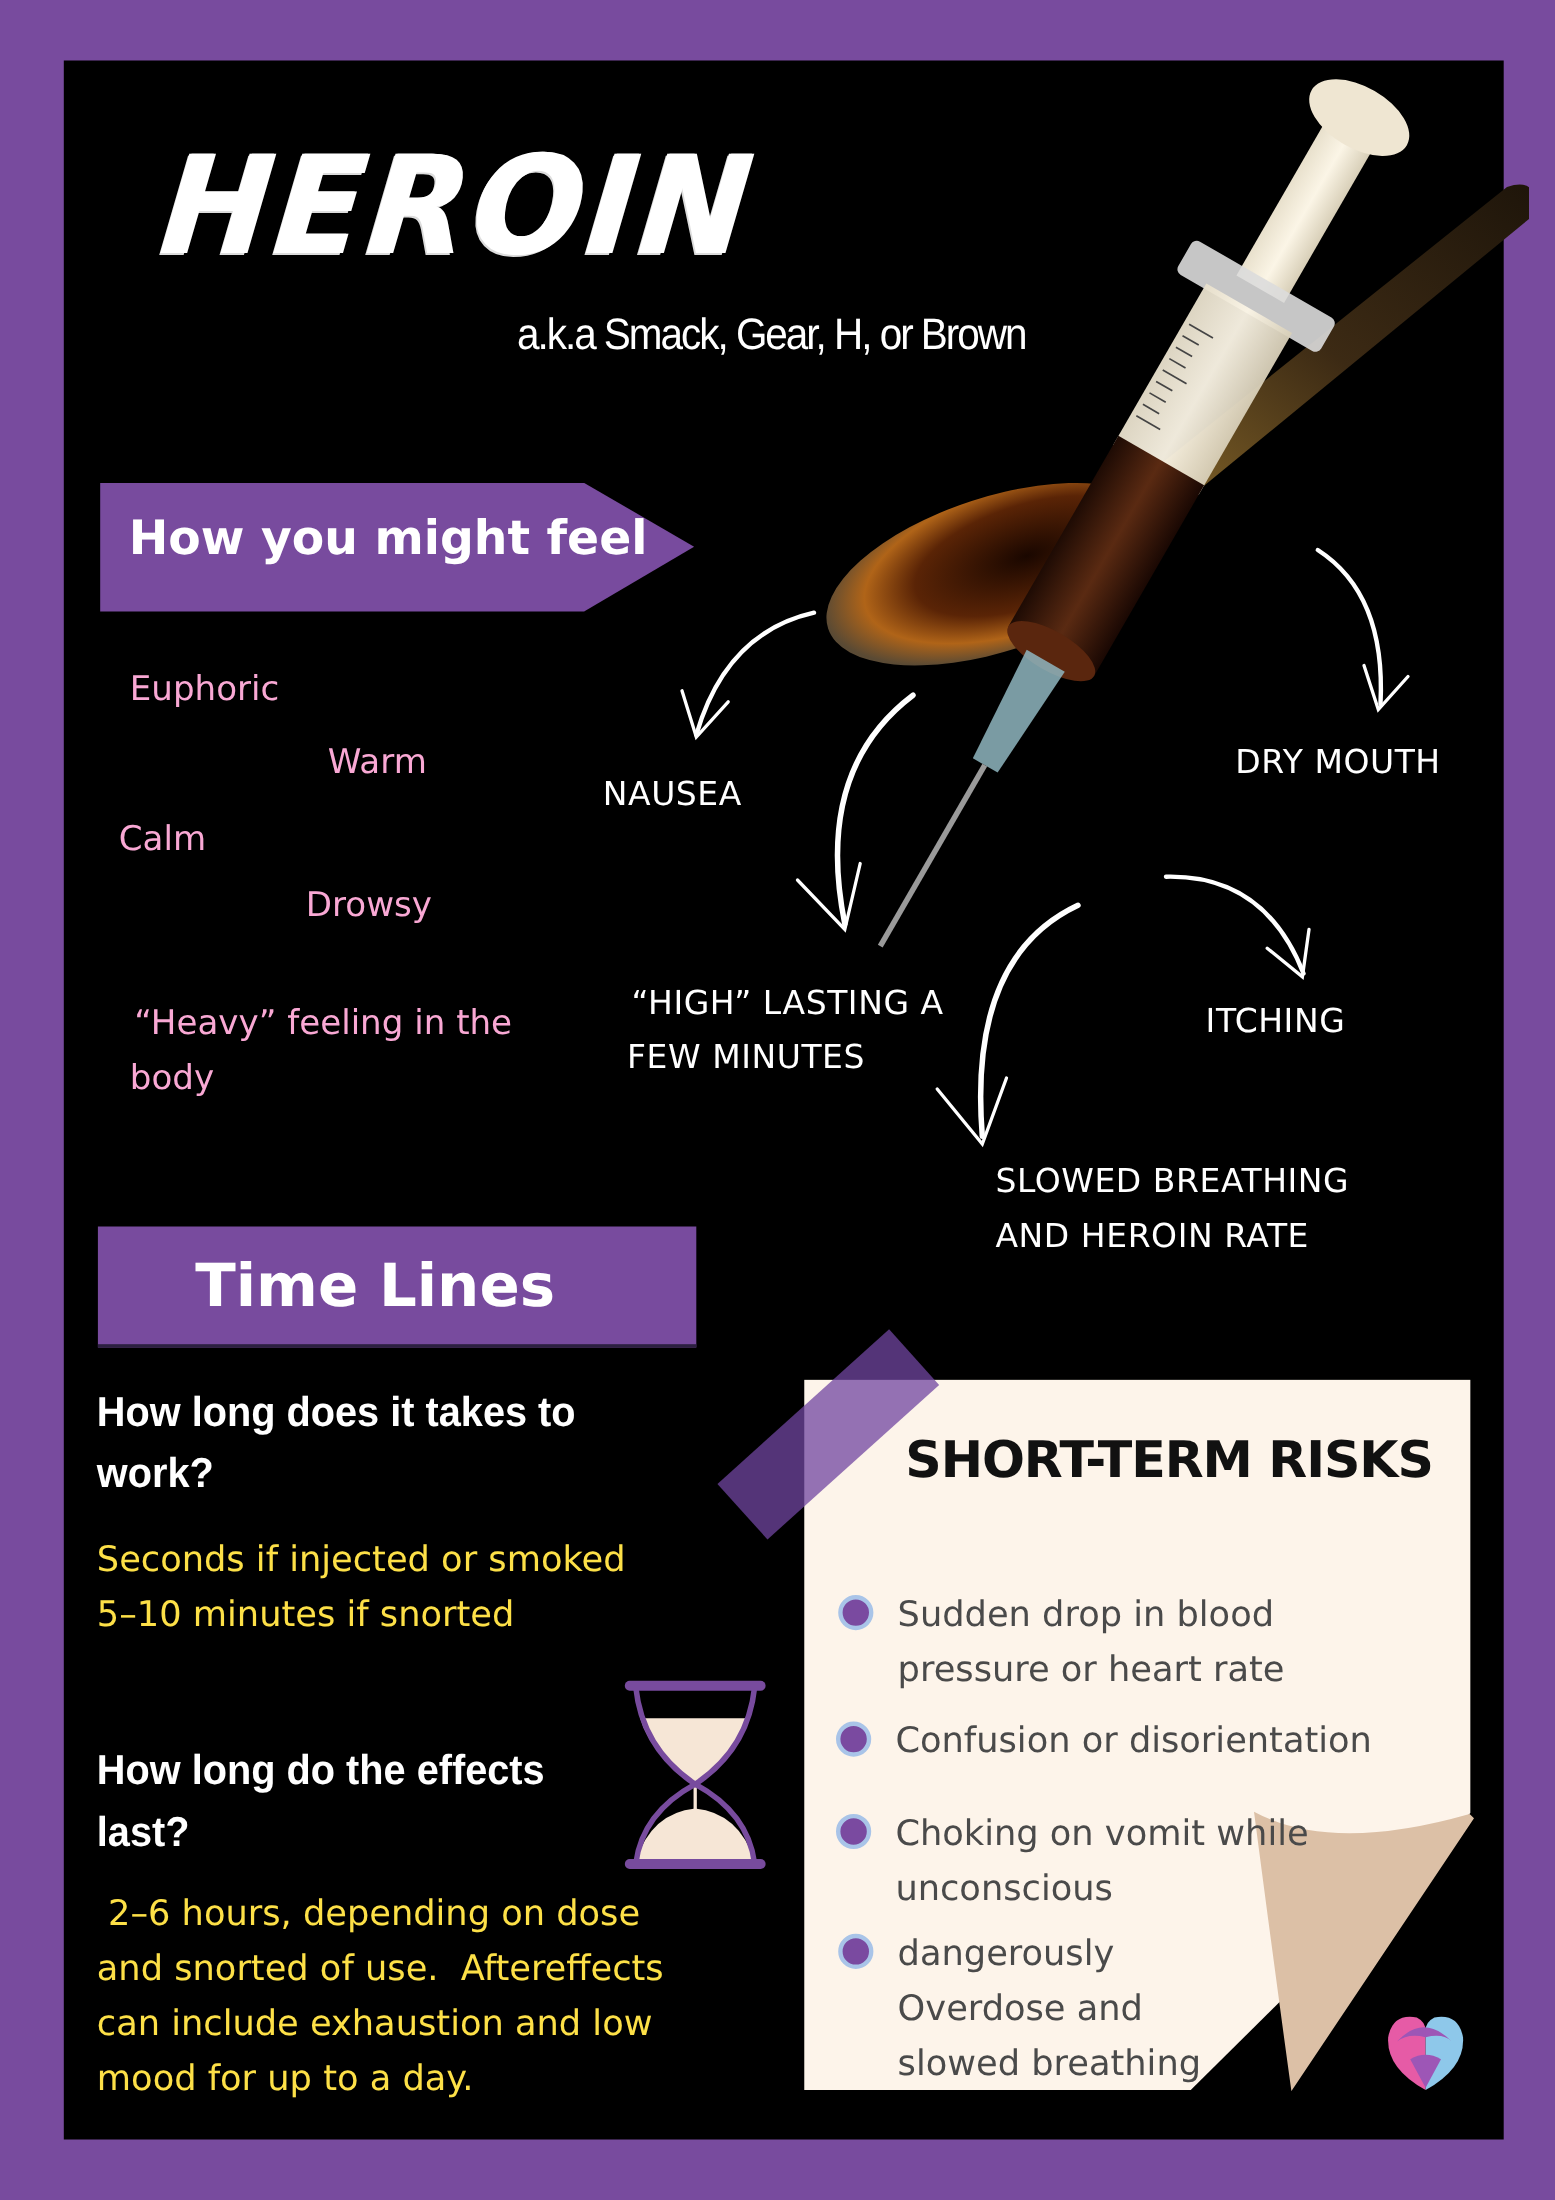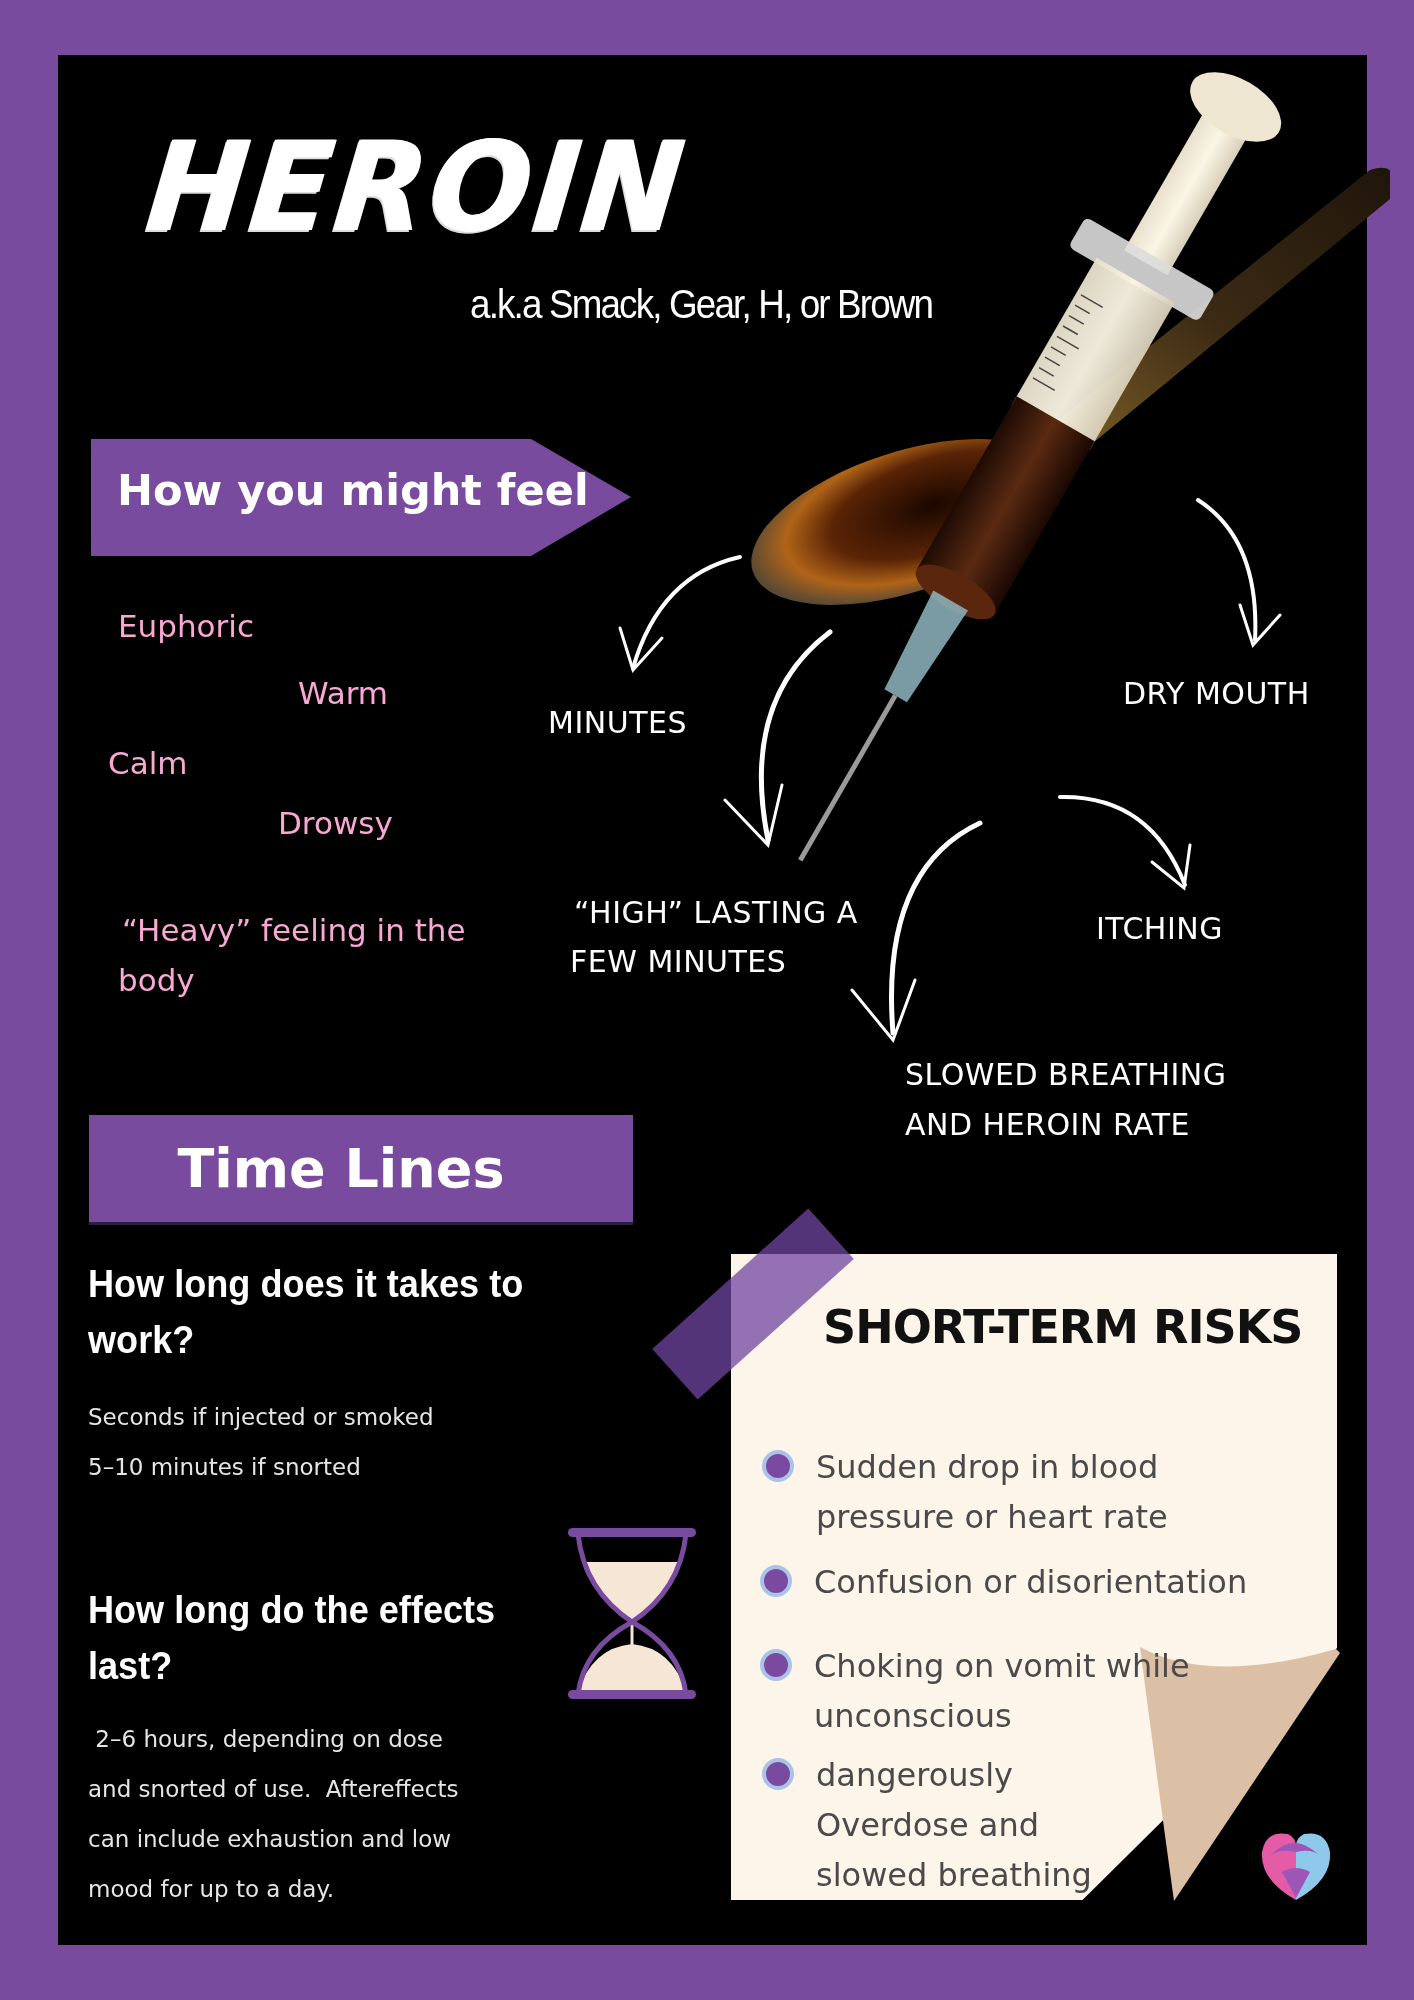--- a/index.html
+++ b/index.html
@@ -60,21 +60,21 @@
     font-family: "DejaVu Sans", sans-serif; font-weight: bold;
     font-size: 54px; color: #fff; margin-right: 40px;
   }
   .q {
     font-family: "Liberation Sans", sans-serif; font-weight: bold;
     font-size: 38px; color: #fff; line-height: 56px;
     transform: scaleX(0.95); transform-origin: left;
   }
   .ans {
     font-family: "DejaVu Sans", sans-serif;
-    font-size: 23px; color: #e5e5e5; line-height: 50px;
+    font-size: 32px; color: #fde047; line-height: 50px;
   }
   .card {
     left: 731px; top: 1254px; width: 606px; height: 646px;
     background: #fdf4ea;
     clip-path: polygon(0 0, 100% 0, 100% 61%, 58% 100%, 0 100%);
   }
   .curl {
     left: 1140px; top: 1645px; width: 200px; height: 256px;
   }
   .tape {
@@ -196,21 +196,21 @@
     <path d="M1240,605 L1253,645 L1280,615" stroke-width="3"></path>
 
     <path d="M1060,797 Q1150,795 1185,885" stroke-width="4"></path>
     <path d="M1152,862 L1184,888 L1190,845" stroke-width="3"></path>
 
     <path d="M980,823 Q880,870 893,1033" stroke-width="5"></path>
     <path d="M852,990 L893,1040 L915,980" stroke-width="3"></path>
   </g>
 </svg>
 
-<div class="abs effect" style="left:548px;top:698px">MINUTES</div>
+<div class="abs effect" style="left:548px;top:698px">NAUSEA</div>
 <div class="abs effect" style="left:574px;top:888px">“HIGH” LASTING A</div>
 <div class="abs effect" style="left:570px;top:937px">FEW MINUTES</div>
 <div class="abs effect" style="left:1123px;top:669px">DRY MOUTH</div>
 <div class="abs effect" style="left:1096px;top:904px">ITCHING</div>
 <div class="abs effect" style="left:905px;top:1050px">SLOWED BREATHING</div>
 <div class="abs effect" style="left:905px;top:1100px">AND HEROIN RATE</div>
 
 <div class="abs banner-time">
   <span>Time Lines</span>
 </div>

